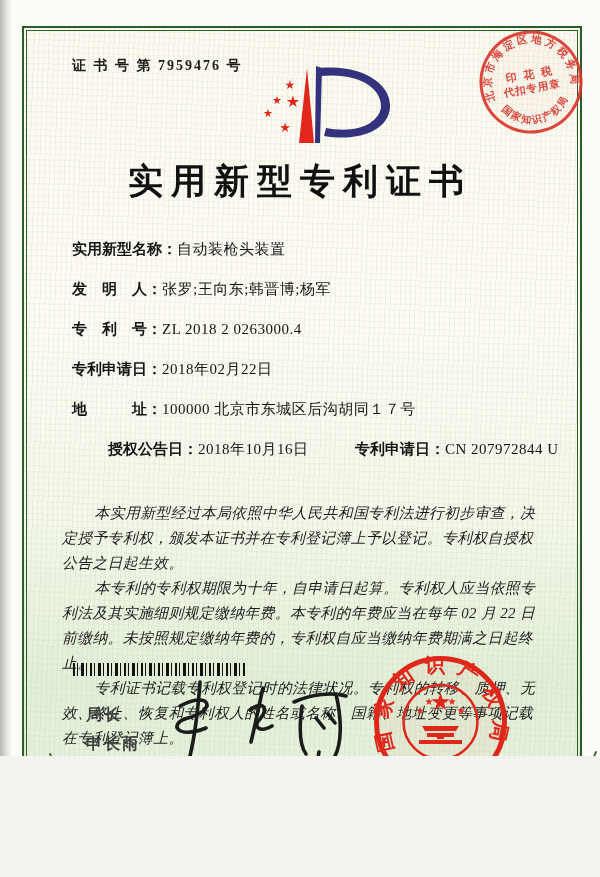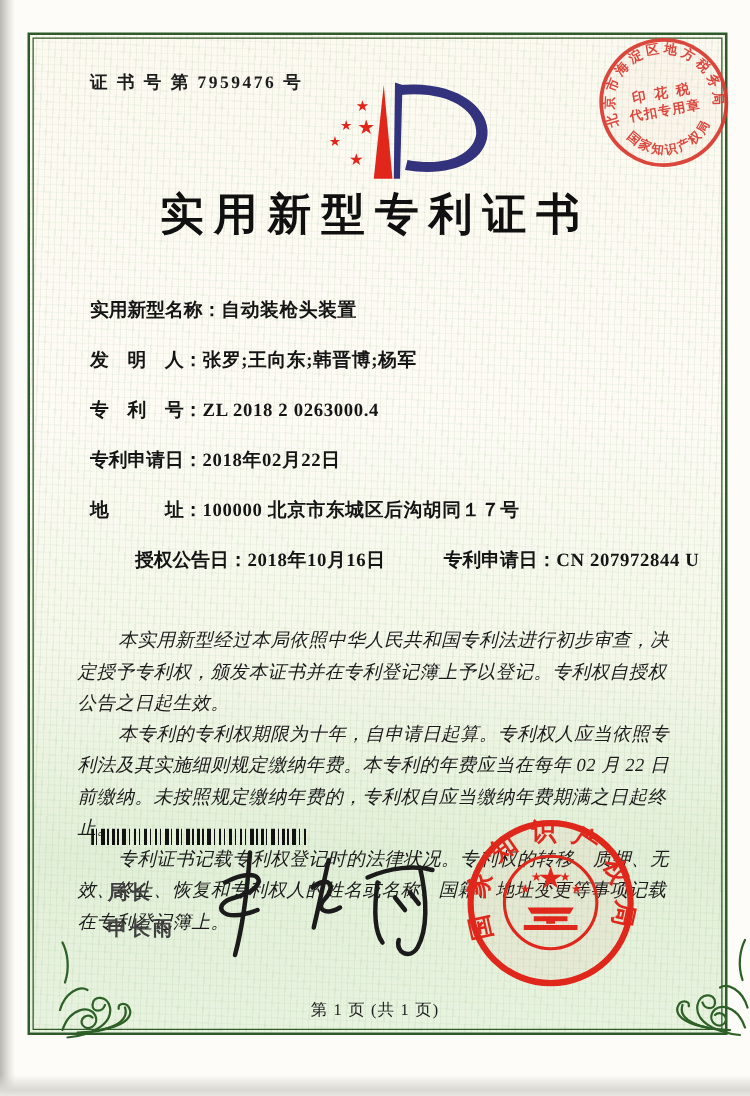--- a/index.html
+++ b/index.html
@@ -1,43 +1,43 @@
 <!DOCTYPE html>
 <html><head>
 <meta charset="utf-8">
 <style>
   html,body{margin:0;padding:0;}
   body{width:600px;height:877px;background:#f4f3ef;font-family:"Liberation Serif","DejaVu Serif",serif;}
-  .page{position:relative;width:600px;height:877px;background:#fdfcf8;overflow:hidden;}
+  .page{position:relative;width:600px;height:756px;background:#fdfcf8;overflow:hidden;}
   
   .scan-left{position:absolute;left:0;top:0;width:12px;height:100%;
     background:linear-gradient(90deg,#b8b7b2,#e6e5e0 60%,rgba(255,255,255,0));}
   .scan-bottom{position:absolute;left:0;top:860px;width:100%;height:17px;
     background:linear-gradient(180deg,rgba(0,0,0,0),#d9d8d2 70%,#e9e8e3);}
   
   .frame{position:absolute;left:22px;top:26px;width:556px;height:798px;
     border:2px solid #2f5a2a;
     background:
       repeating-linear-gradient(92deg, rgba(120,170,110,0.10) 0 1px, rgba(0,0,0,0) 1px 5px),
       repeating-linear-gradient(2deg, rgba(130,180,120,0.07) 0 1px, rgba(0,0,0,0) 1px 6px),
       linear-gradient(180deg,#fcf9f0 0%, #fdfbf4 38%, #f4f7e9 62%, #e2efd8 82%, #e8f3df 100%);}
   .frame-inner{position:absolute;inset:2px;border:1px solid #2f5a2a;pointer-events:none;}
   
   .cert-no{position:absolute;left:72px;top:57px;font-size:14px;font-weight:600;
     letter-spacing:2px;color:#1d1d1d;}
   .logo{position:absolute;left:260px;top:56px;width:140px;height:92px;}
   .tax-stamp{position:absolute;left:477px;top:28px;width:108px;height:108px;
     transform:rotate(-10deg);opacity:.92;}
-  .title{position:absolute;left:0;top:148px;width:100%;text-align:center;
+  .title{position:absolute;left:0;top:158px;width:100%;text-align:center;
     font-size:35px;font-weight:700;letter-spacing:8px;color:#101010;}
   
   .fields{position:absolute;left:72px;top:238px;width:470px;font-size:15px;color:#151515;}
   .frow{height:40px;line-height:22px;white-space:nowrap;}
   .flabel{font-weight:600;}
-  .fvalue{font-weight:700;letter-spacing:.5px;}
+  .fvalue{font-weight:400;letter-spacing:.5px;}
   .grant-row{height:34px;margin-left:36px;}
   .grant-no{position:absolute;left:283px;white-space:nowrap;}
   
   .body-text{position:absolute;left:62px;top:501px;width:482px;
     font-style:italic;font-size:14.8px;line-height:25px;letter-spacing:.4px;
     color:#1b1b1b;font-weight:500;}
   .body-text p{margin:0;text-indent:2.2em;}
   
   .barcode{position:absolute;left:73px;top:663px;width:172px;height:13px;
     background-image:repeating-linear-gradient(90deg,

